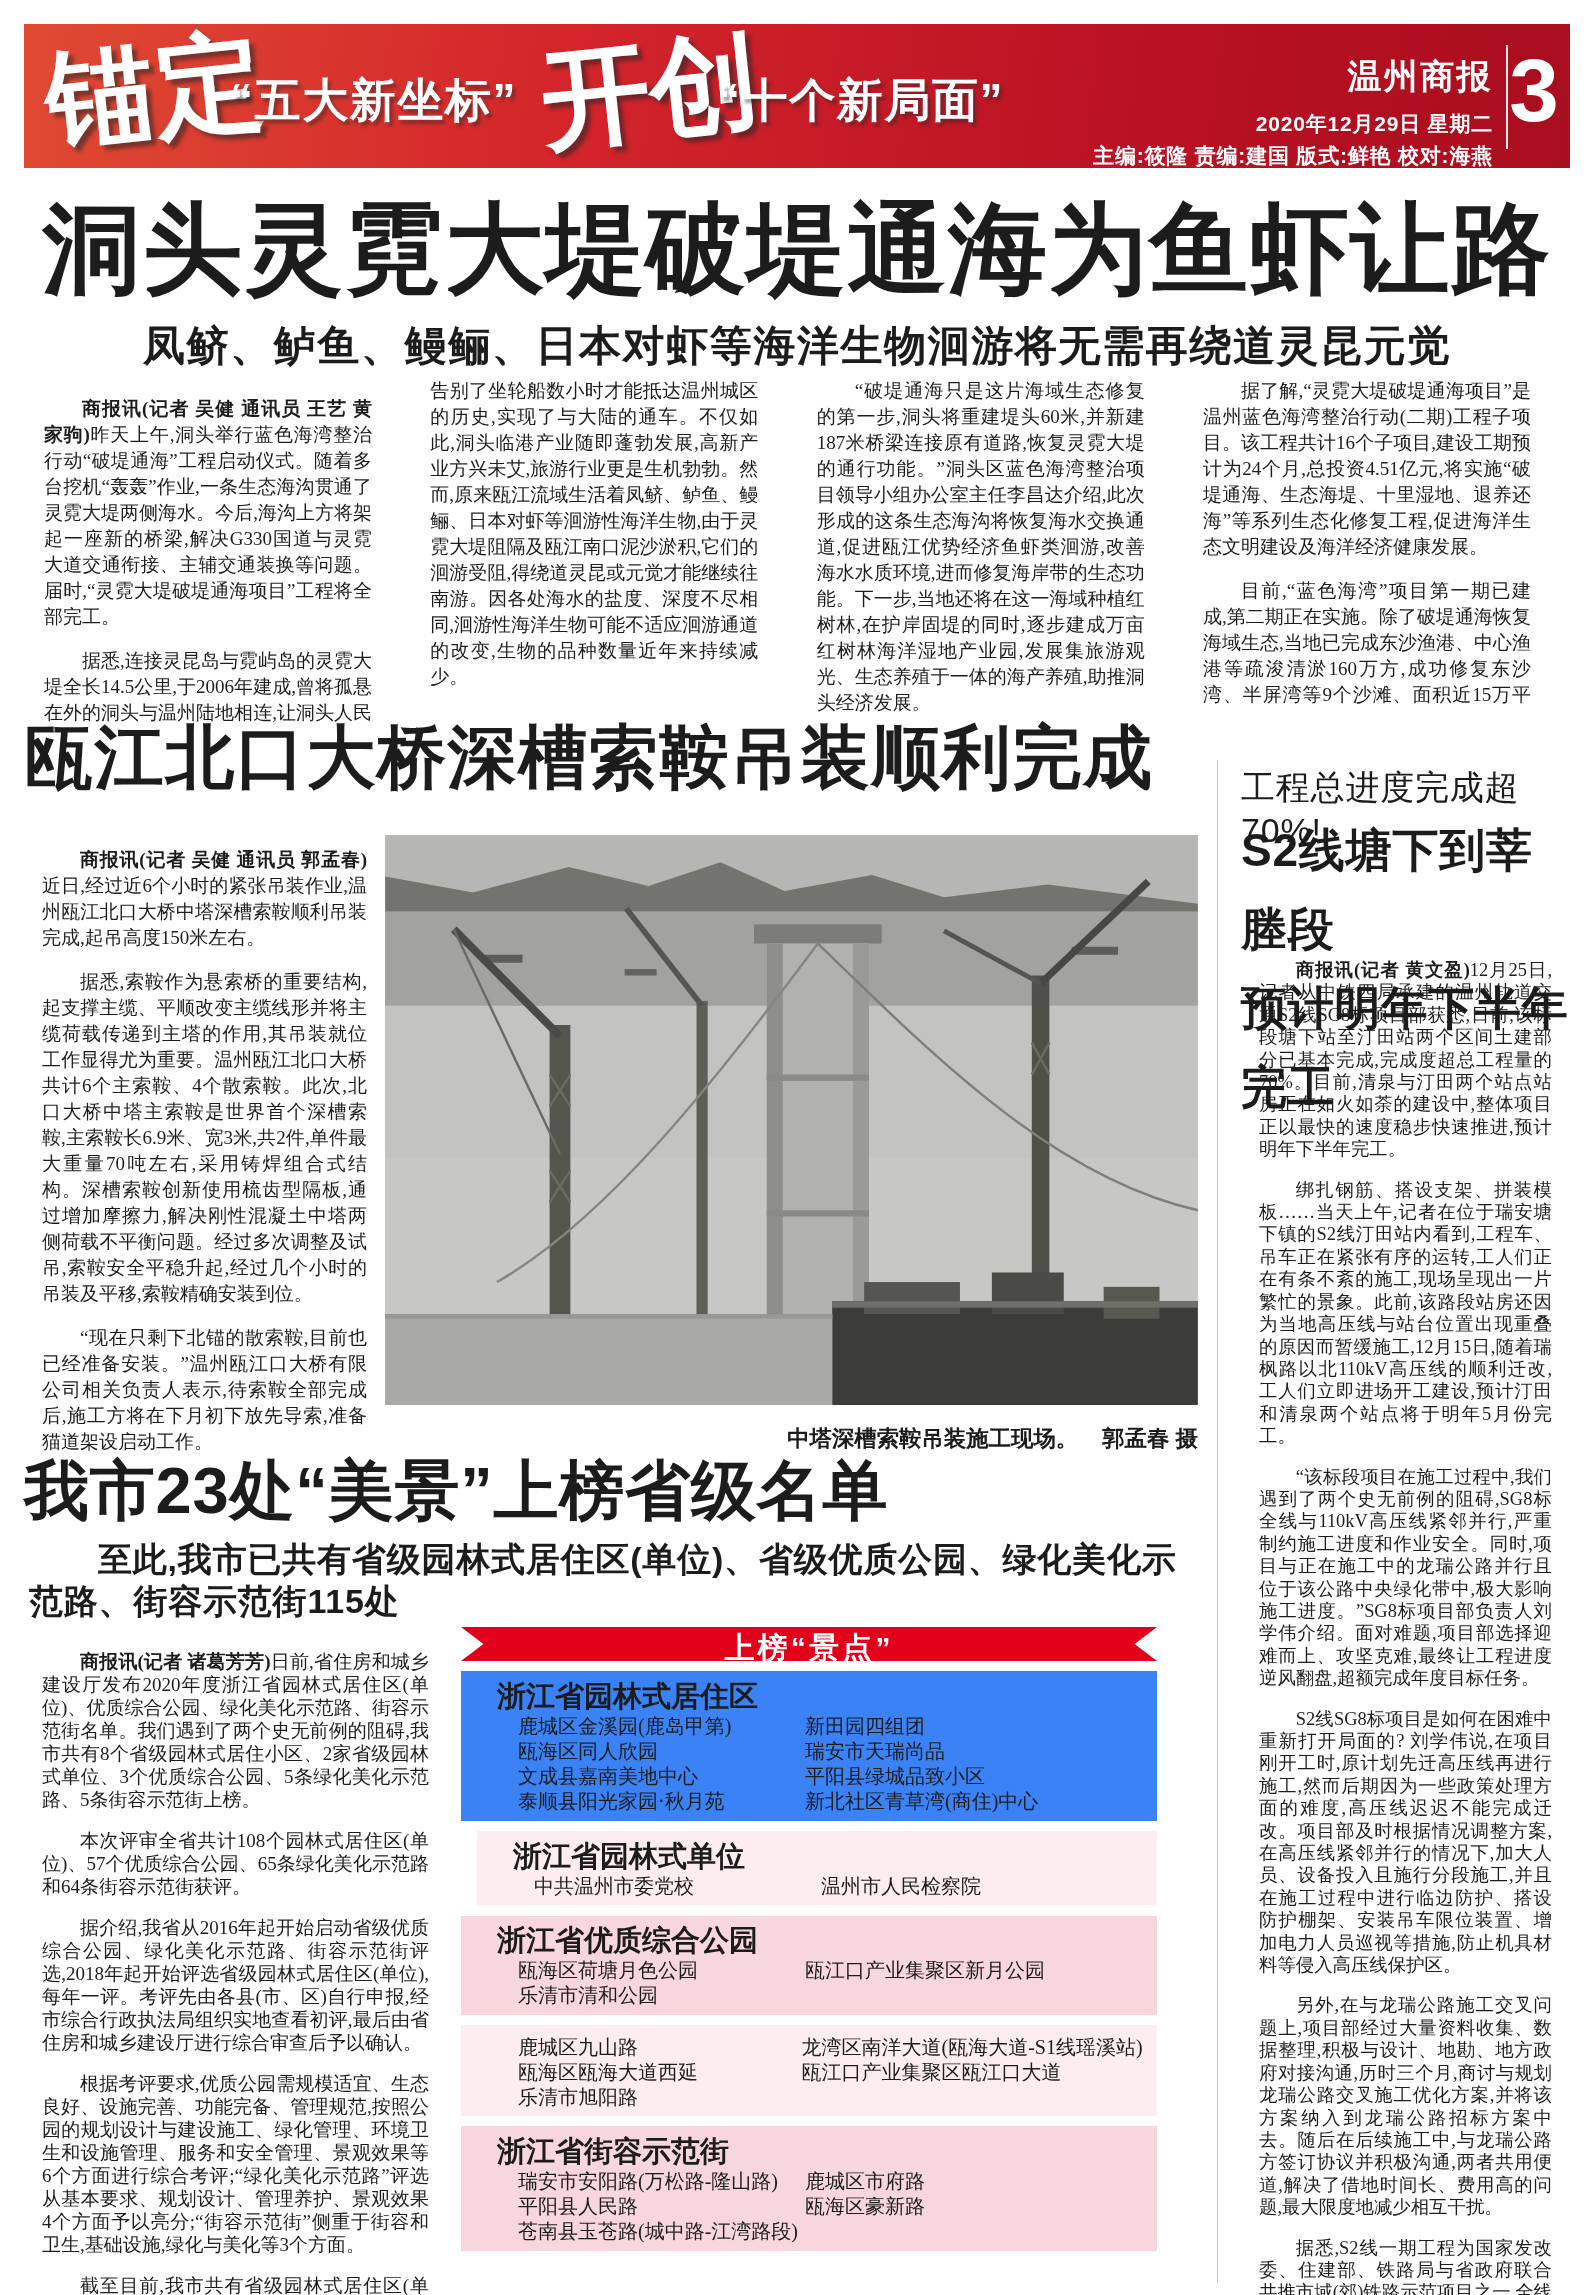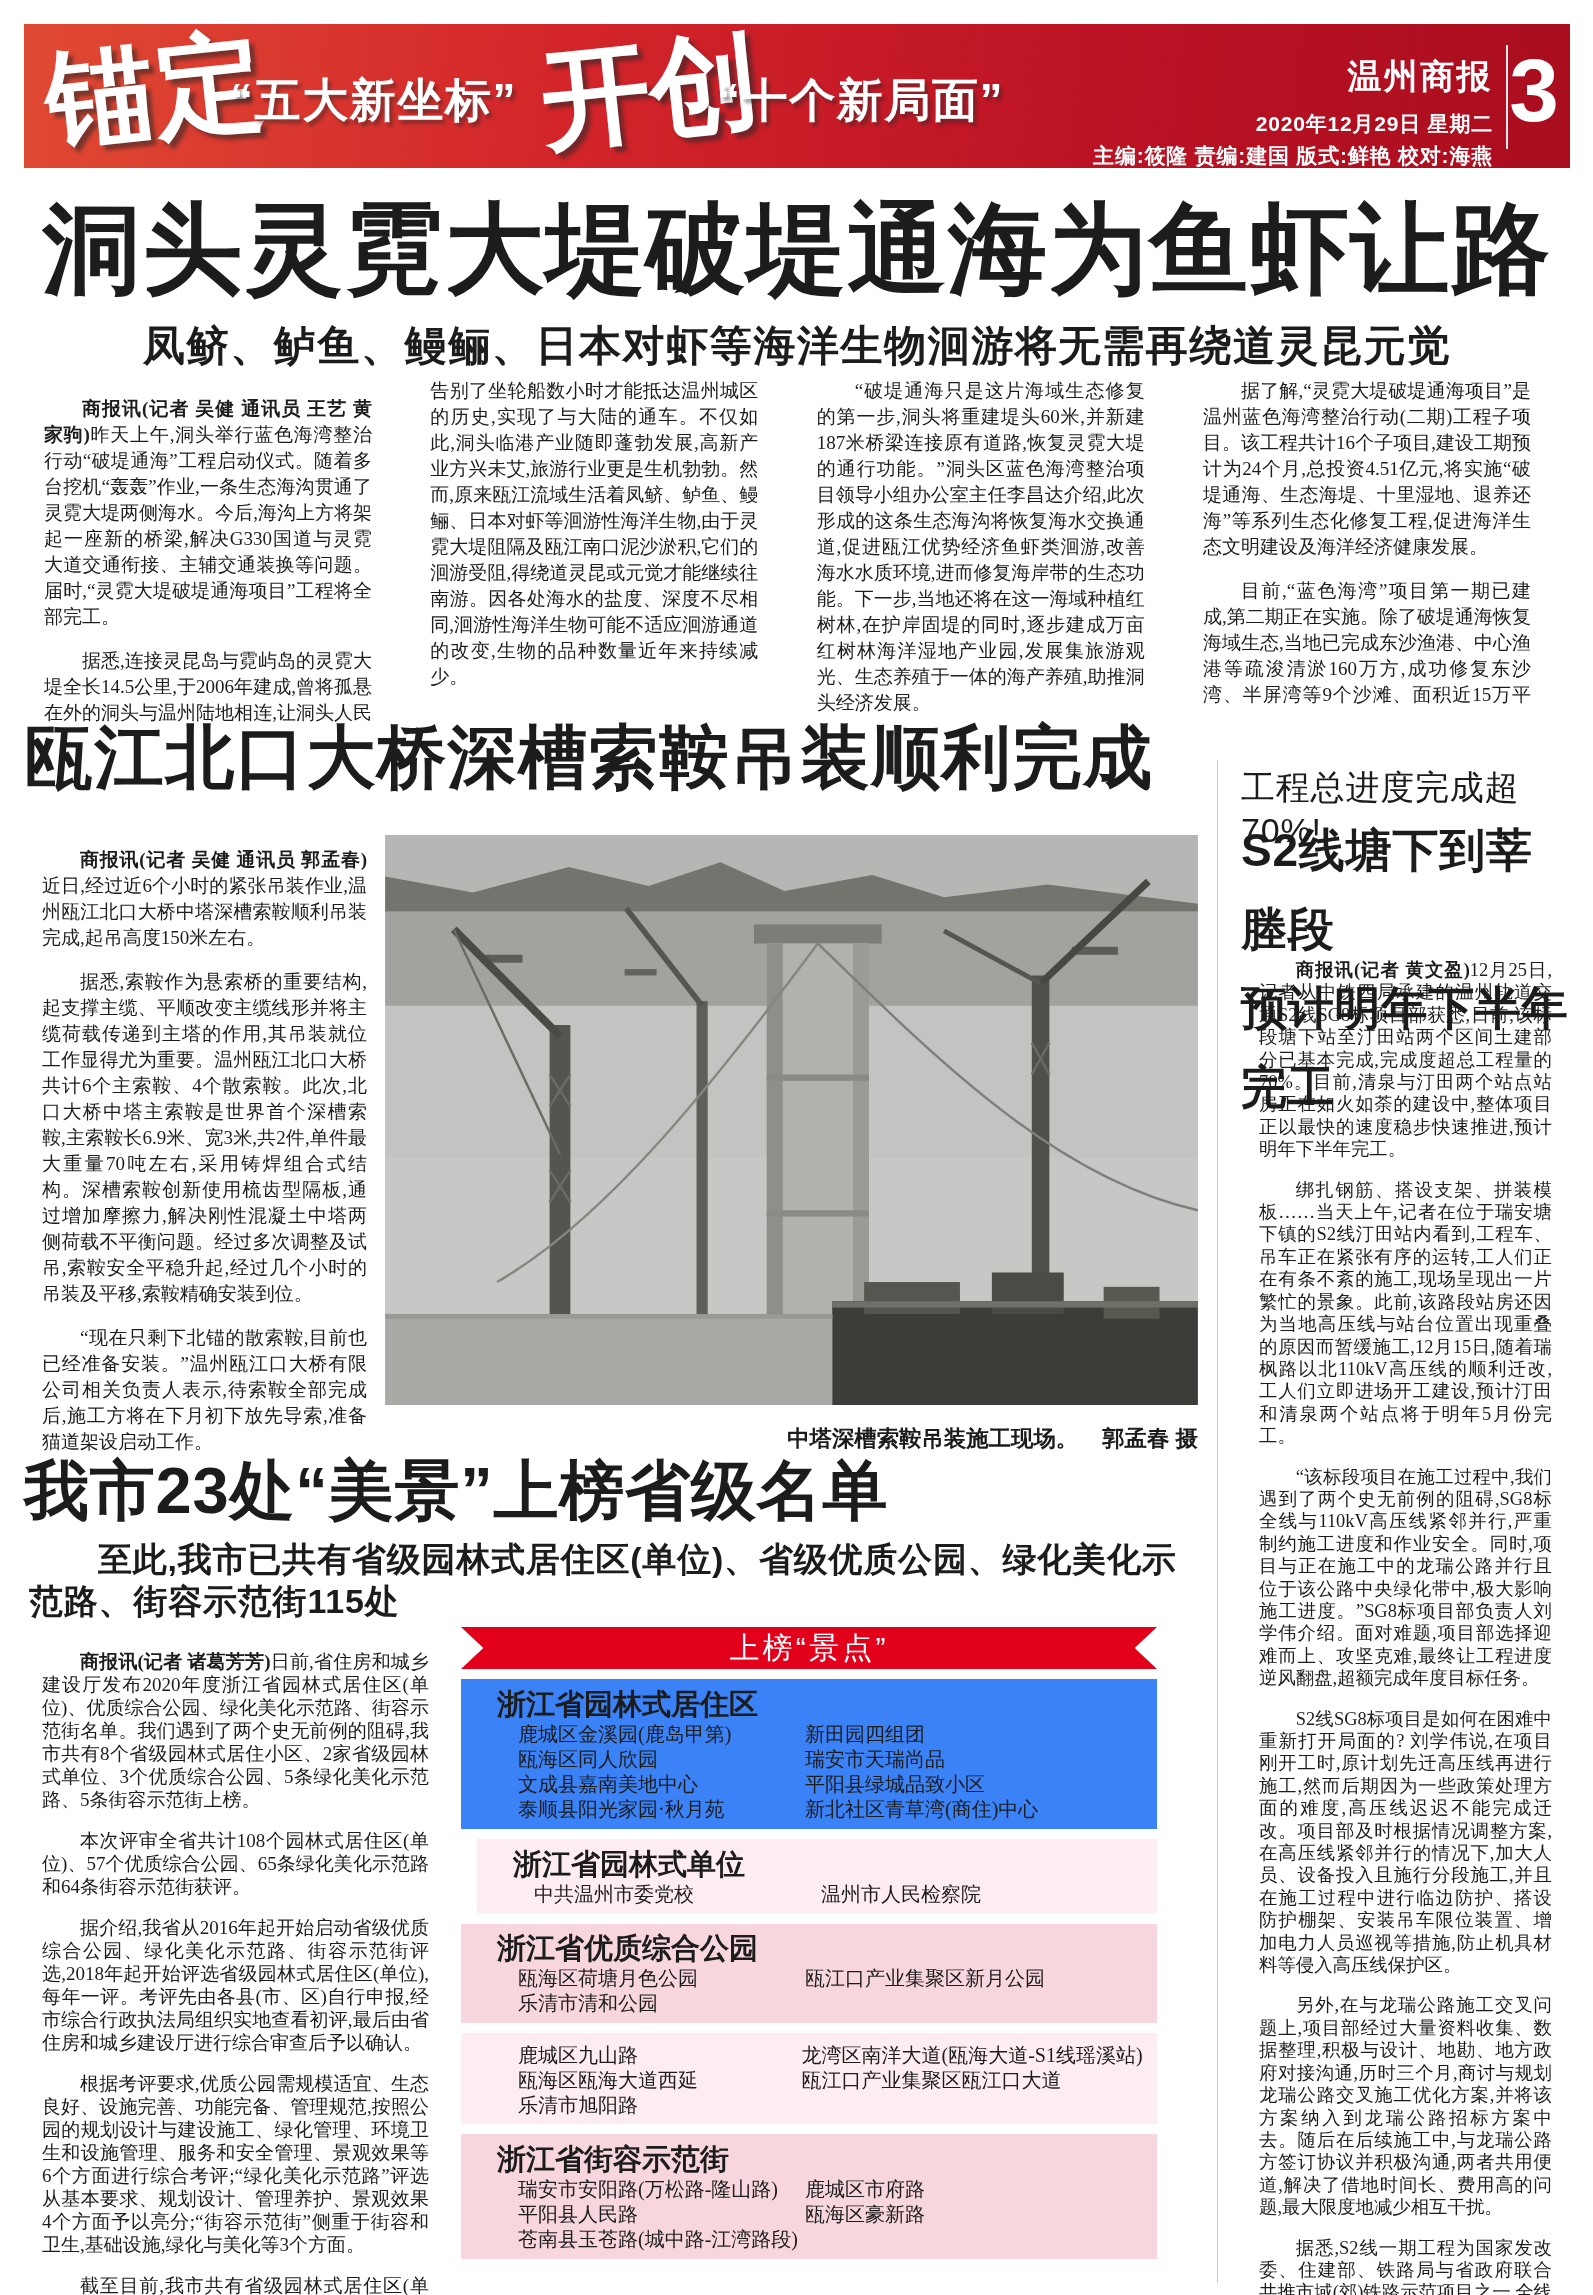--- a/index.html
+++ b/index.html
@@ -50,22 +50,22 @@
   #sb-headline{left:1241px;top:811px;width:329px;font-size:46px;font-weight:900;line-height:79px;letter-spacing:0.8px;}
   #sb-body{left:1241px;top:941px;width:329px;font-size:18.4px;line-height:22.4px;text-align:justify;}
 
   
   #a4-headline{left:24px;top:1455px;font-size:65px;font-weight:900;letter-spacing:0.8px;line-height:1.1;}
   #a4-subhead{left:29px;top:1538px;width:1169px;font-size:34px;font-weight:700;line-height:42px;text-indent:69px;letter-spacing:0.8px;}
   #a4-col{left:24px;top:1632px;width:423px;font-size:19px;line-height:23px;text-align:justify;}
 
   
   #listing{left:461px;top:1627px;width:696px;}
-  #ribbon{height:42px;line-height:42px;text-align:center;color:#ffffff;
-          font-size:30px;font-weight:400;letter-spacing:3.2px;
+  #ribbon{height:34px;line-height:42px;text-align:center;color:#ffffff;
+          font-size:30px;font-weight:700;letter-spacing:3.2px;
           clip-path:polygon(0 0,100% 0,calc(100% - 22.4px) 50%,100% 100%,0 100%,22.4px 50%);}
   .sec{margin-top:10.4px;padding:9.6px 14.4px 6.4px 57px;}
   .sec:first-of-type{margin-top:16px;}
   .sec-title{font-size:29px;font-weight:700;line-height:30px;margin:0 0 3.2px -21px;}
   .sec-cols{display:flex;}
   .sec-col1{width:287px;}
   .sec-col2{flex:1;}
   .li{font-size:20px;line-height:25px;white-space:nowrap;letter-spacing:0;}
 </style>
 </head>

